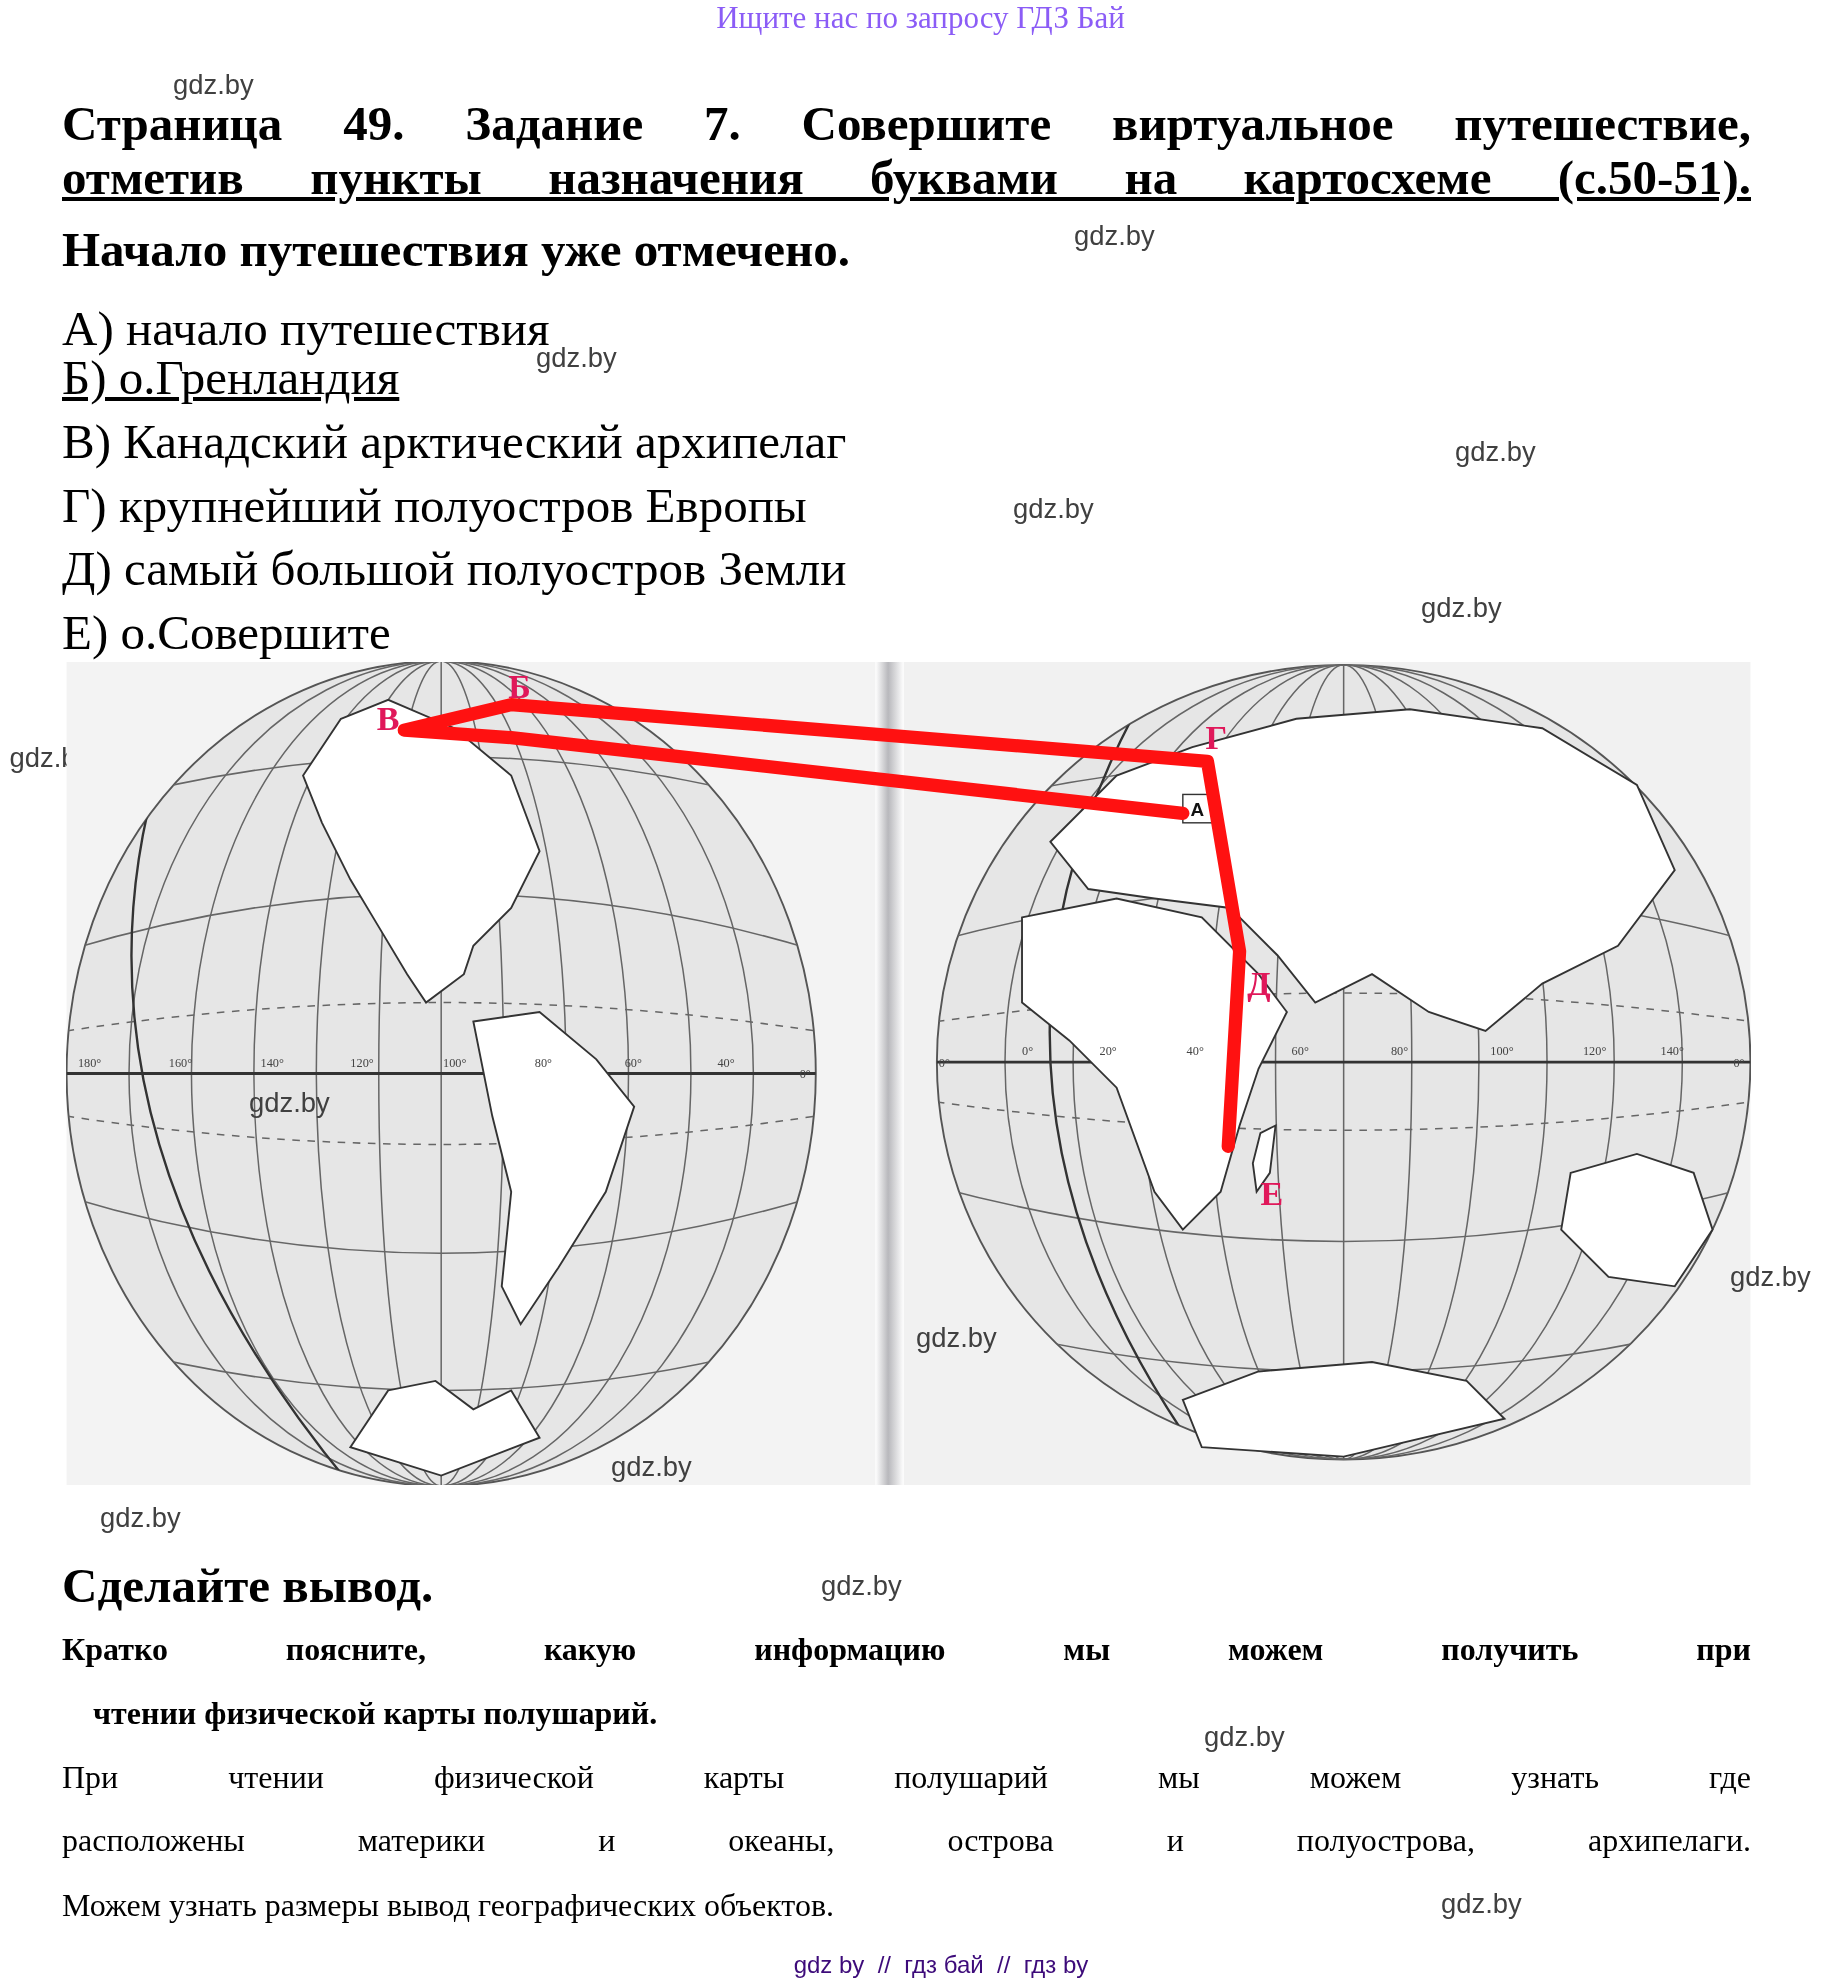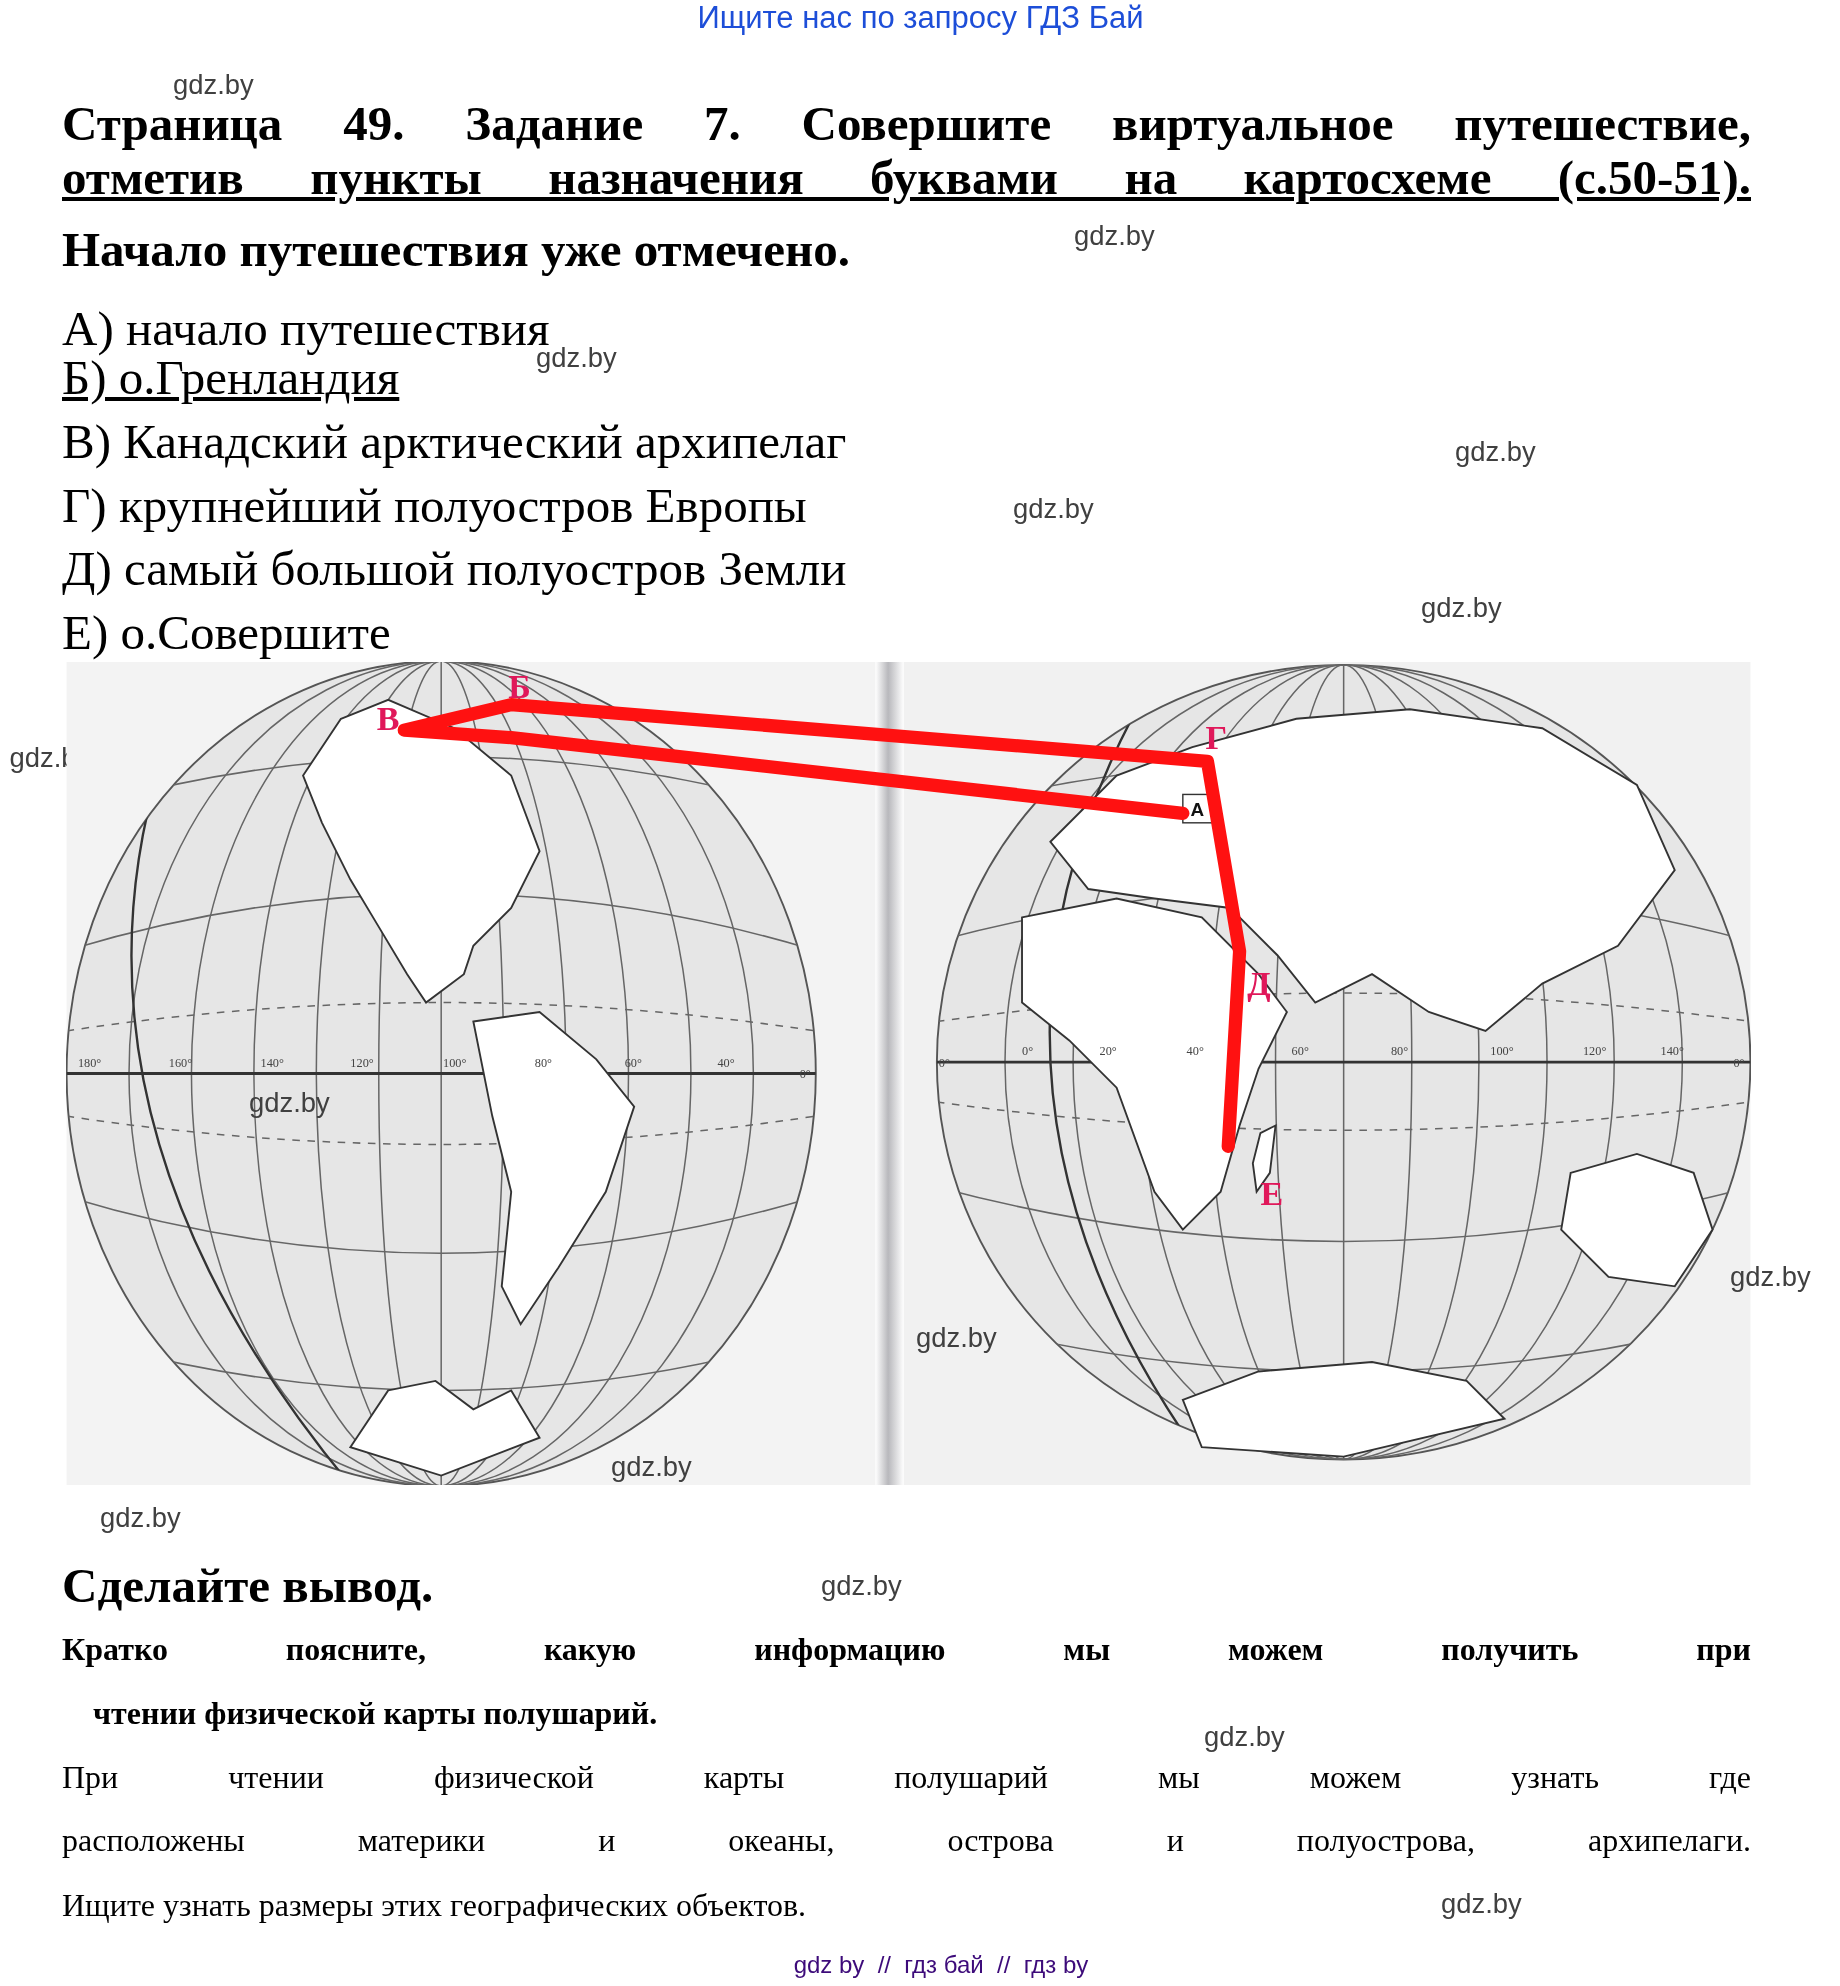--- a/index.html
+++ b/index.html
@@ -13,21 +13,21 @@
   .item{left:62px;font-size:49px;line-height:57px;white-space:nowrap;}
   .para{left:62px;width:1689px;font-size:32px;line-height:57px;text-align:justify;text-align-last:justify;white-space:nowrap;}
   .para.last{text-align-last:left;}
   .bold{font-weight:bold;}
   .map-wrap{left:66px;top:662px;width:1685px;height:823px;}
   .map-wrap svg{display:block;}
 </style>
 </head>
 <body>
 
-<div class="abs header" style="color:#1d4ed8;">Ищите нас по запросу ГДЗ Бай</div>
+<div class="abs header" style="color:#8b5cf6;font-family:Liberation Serif, serif;">Ищите нас по запросу ГДЗ Бай</div>
 
 <div class="abs wm" style="left:173px;top:70px;">gdz.by</div>
 <div class="abs wm" style="left:1074px;top:221px;">gdz.by</div>
 <div class="abs wm" style="left:536px;top:343px;">gdz.by</div>
 <div class="abs wm" style="left:1455px;top:437px;">gdz.by</div>
 <div class="abs wm" style="left:1013px;top:494px;">gdz.by</div>
 <div class="abs wm" style="left:1421px;top:593px;">gdz.by</div>
 <div class="abs wm" style="left:753px;top:665px;">gdz.by</div>
 <div class="abs wm" style="left:9.5px;top:743px;">gdz.by</div>
 
@@ -166,16 +166,16 @@
 <div class="abs wm" style="left:100px;top:1503px;">gdz.by</div>
 <div class="abs wm" style="left:821px;top:1571px;">gdz.by</div>
 <div class="abs wm" style="left:1204px;top:1722px;">gdz.by</div>
 <div class="abs wm" style="left:1441px;top:1889px;">gdz.by</div>
 
 <div class="abs item bold" style="top:1557px;">Сделайте вывод.</div>
 <div class="abs para bold" style="top:1621px;">Кратко поясните, какую информацию мы можем получить при</div>
 <div class="abs para bold last" style="top:1685px;margin-left:31px;">чтении физической карты полушарий.</div>
 <div class="abs para" style="top:1749px;">При чтении физической карты полушарий мы можем узнать где</div>
 <div class="abs para" style="top:1812px;">расположены материки и океаны, острова и полуострова, архипелаги.</div>
-<div class="abs para last" style="top:1877px;">Ищите узнать размеры этих географических объектов.</div>
+<div class="abs para last" style="top:1877px;">Можем узнать размеры вывод географических объектов.</div>
 
 <div class="abs footer" style="color:#3d0b7a;white-space:pre;">gdz by  //  гдз бай  //  гдз by</div>
 
 
 </body></html>

